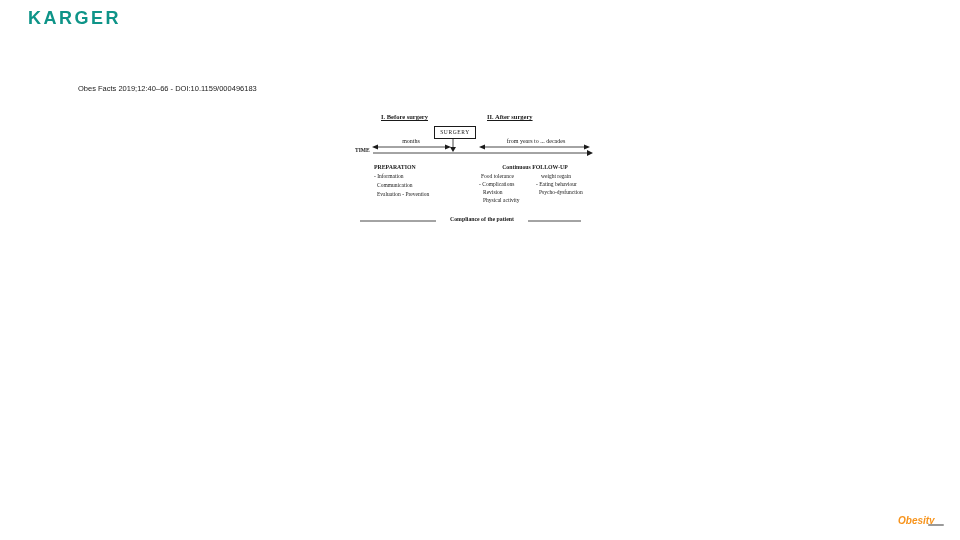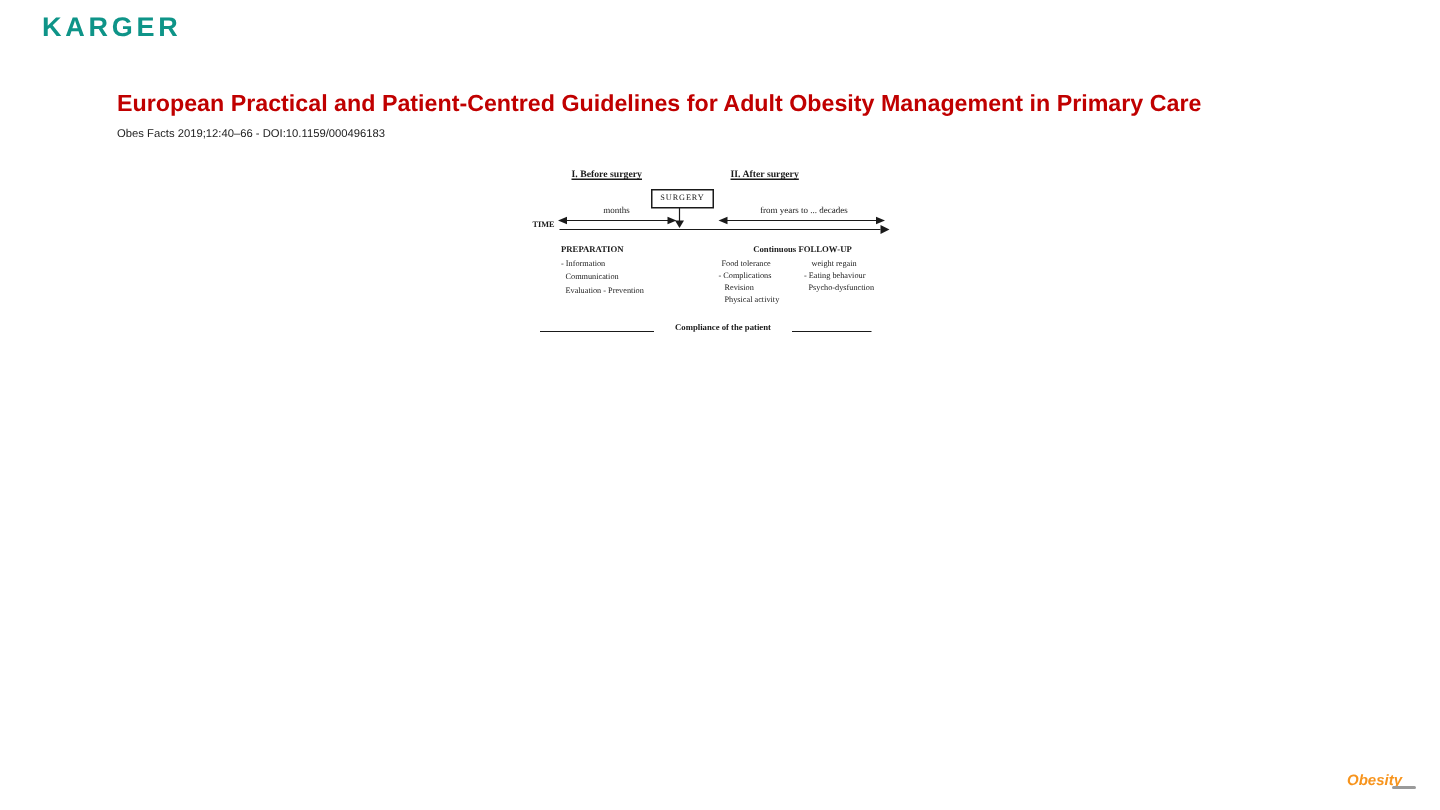--- a/index.html
+++ b/index.html
@@ -50,21 +50,20 @@
     left:928px;top:524px;width:16px;height:2px;background:#9a9a9a;border-radius:1px;
   }
   svg{display:block;}
 </style>
 </head>
 <body>
 
 <div class="slide">
 
   <div class="abs logo">KARGER</div>
-  <h1 class="abs page-title">European Practical and Patient-Centred Guidelines for Adult Obesity Management in Primary Care</h1>
   <div class="abs citation">Obes Facts 2019;12:40–66 - DOI:10.1159/000496183</div>
 
   <div class="fig">
 
     <svg class="abs" style="left:350px;top:108px" width="250" height="125" viewBox="0 0 250 125">
       <g stroke="#1A1A1A" stroke-width="0.8" fill="#1A1A1A">
 
         <line x1="103" y1="30" x2="103" y2="40"></line>
         <polygon points="100,39 106,39 103,44" stroke="none"></polygon>
 

